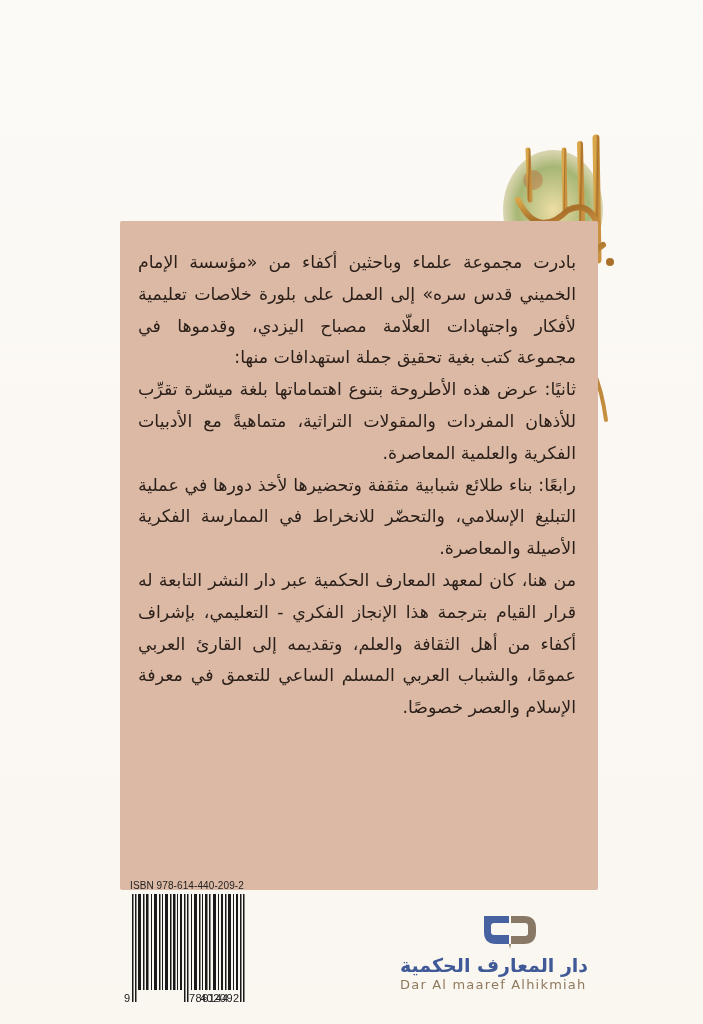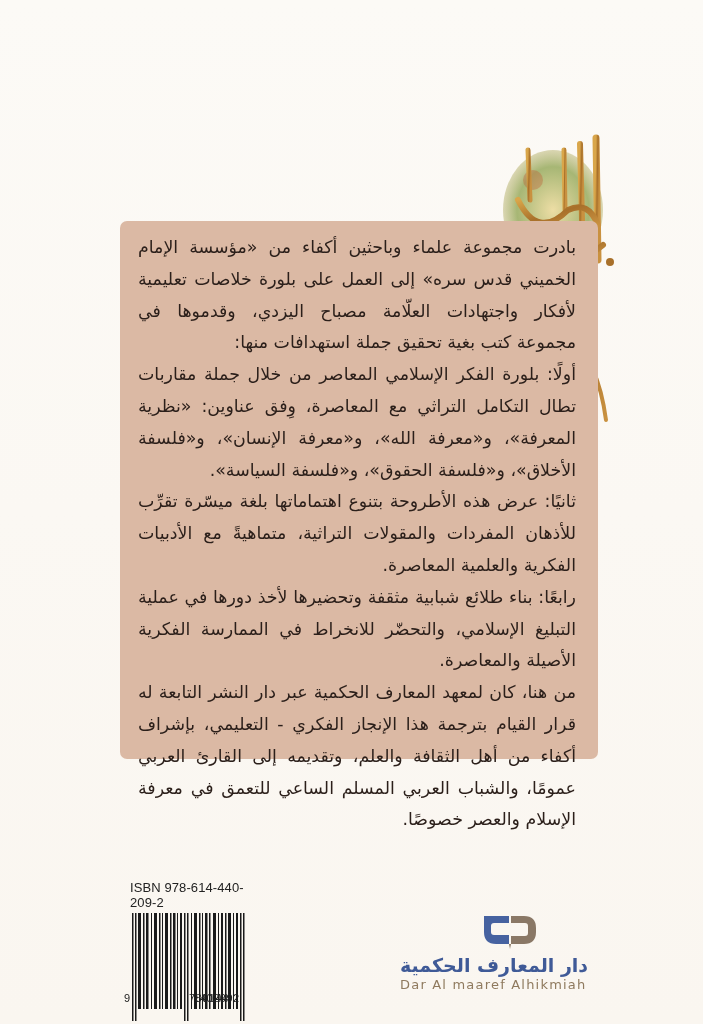--- a/index.html
+++ b/index.html
@@ -17,25 +17,25 @@
     .cover {
       position: absolute;
       inset: 0;
       background: linear-gradient(180deg, #fcfaf6 0%, #faf6f0 100%);
     }
     .text-panel {
       position: absolute;
       left: 120px;
       top: 221px;
       width: 478px;
-      height: 538px;
+      height: 669px;
       background: #dbb9a4;
-      border-radius: 7px;
+      border-radius: 2px;
       box-sizing: border-box;
-      padding: 11px 22px 10px 18px;
+      padding: 26px 22px 10px 18px;
       direction: rtl;
     }
     .para {
       margin: 0;
       font-family: "DejaVu Sans", sans-serif;
       font-size: 17.4px;
       line-height: 31.8px;
       color: #2b1f1a;
       text-align: justify;
       text-align-last: right;
@@ -48,21 +48,21 @@
       height: 300px;
     }
     .isbn-block {
       position: absolute;
       left: 124px;
       top: 880px;
       width: 130px;
     }
     .isbn-text {
       font-family: "Liberation Sans", sans-serif;
-      font-size: 13px;
+      font-size: 10px;
       color: #222;
       margin-left: 6px;
       letter-spacing: 0.1px;
     }
     .barcode {
       display: block;
       margin-top: 3px;
     }
     .barcode-digits {
       position: absolute;
@@ -134,21 +134,20 @@
     <path d="M20 70 Q40 110 70 80 Q90 70 100 95" stroke="url(#goldg)" stroke-width="6" fill="none" stroke-linecap="round"></path>
     <path d="M10 120 Q30 95 55 118 Q75 140 105 115" stroke="url(#goldg)" stroke-width="6" fill="none" stroke-linecap="round"></path>
     <path d="M25 140 Q45 160 70 140" stroke="url(#goldg)" stroke-width="5" fill="none" stroke-linecap="round"></path>
     <circle cx="112" cy="132" r="4" fill="#a8702a"></circle>
 
     <path d="M60 140 Q40 180 70 205 Q100 230 108 290" stroke="url(#goldg)" stroke-width="4" fill="none" stroke-linecap="round"></path>
   </svg>
 
   <div class="text-panel">
     <p class="para">بادرت مجموعة علماء وباحثين أكفاء من «مؤسسة الإمام الخميني قدس سره» إلى العمل على بلورة خلاصات تعليمية لأفكار واجتهادات العلّامة مصباح اليزدي، وقدموها في مجموعة كتب بغية تحقيق جملة استهدافات منها:</p>
-    <p class="para">أولًا: بلورة الفكر الإسلامي المعاصر من خلال جملة مقاربات تطال التكامل التراثي مع المعاصرة، وِفق عناوين: «نظرية المعرفة»، و«معرفة الله»، و«معرفة الإنسان»، و«فلسفة الأخلاق»، و«فلسفة الحقوق»، و«فلسفة السياسة».</p>
     <p class="para">ثانيًا: عرض هذه الأطروحة بتنوع اهتماماتها بلغة ميسّرة تقرِّب للأذهان المفردات والمقولات التراثية، متماهيةً مع الأدبيات الفكرية والعلمية المعاصرة.</p>
     <p class="para">رابعًا: بناء طلائع شبابية مثقفة وتحضيرها لأخذ دورها في عملية التبليغ الإسلامي، والتحضّر للانخراط في الممارسة الفكرية الأصيلة والمعاصرة.</p>
     <p class="para">من هنا، كان لمعهد المعارف الحكمية عبر دار النشر التابعة له قرار القيام بترجمة هذا الإنجاز الفكري - التعليمي، بإشراف أكفاء من أهل الثقافة والعلم، وتقديمه إلى القارئ العربي عمومًا، والشباب العربي المسلم الساعي للتعمق في معرفة الإسلام والعصر خصوصًا.</p>
   </div>
 
   <div class="isbn-block">
     <div class="isbn-text">ISBN 978-614-440-209-2</div>
     <svg class="barcode" width="130" height="108" viewBox="0 0 130 108" xmlns="http://www.w3.org/2000/svg">
       <g fill="#1a1a1a">
         <rect x="8" y="0" width="1.5" height="108"></rect>

